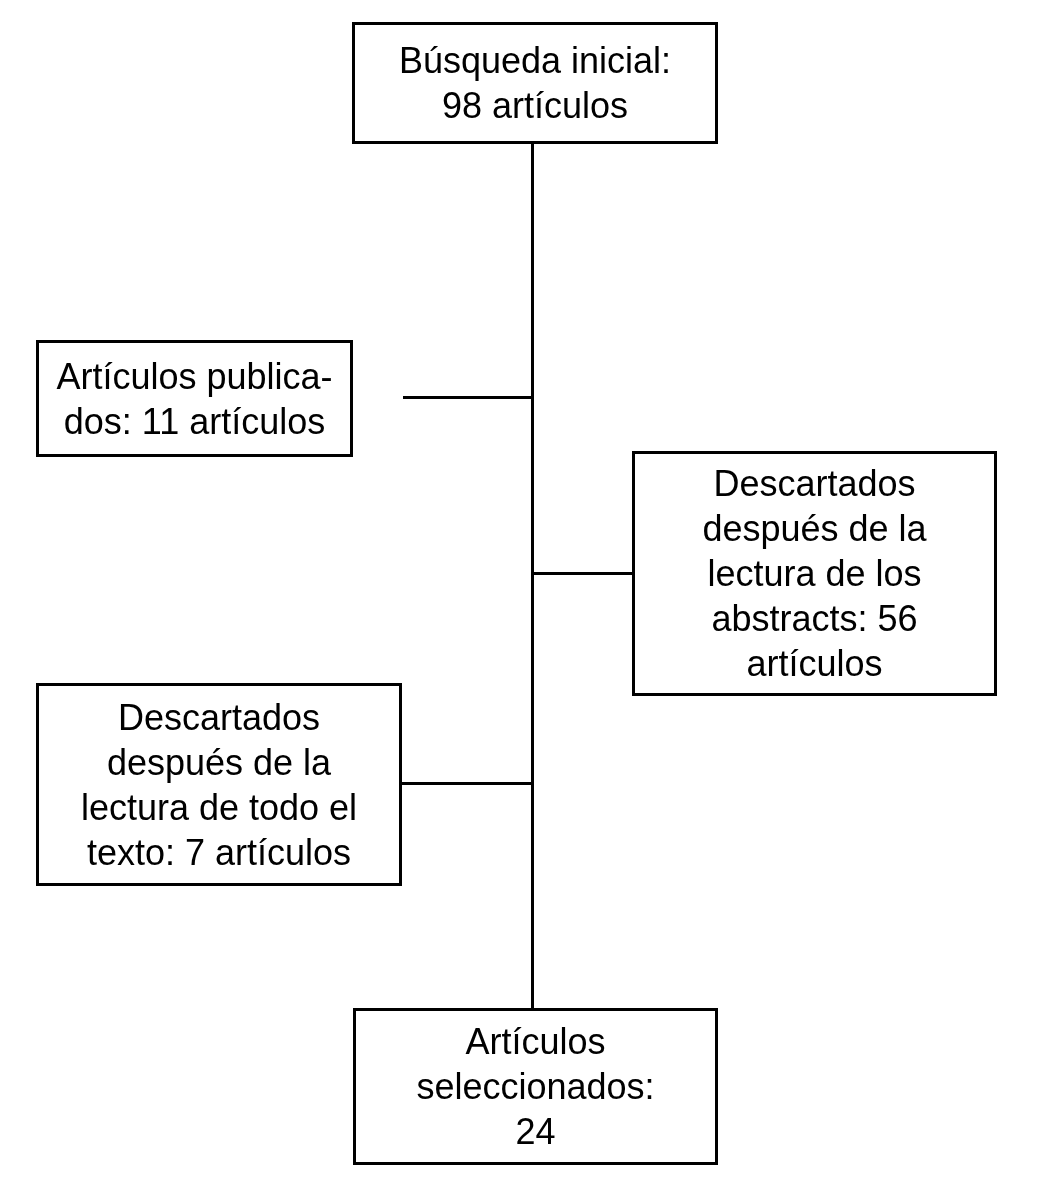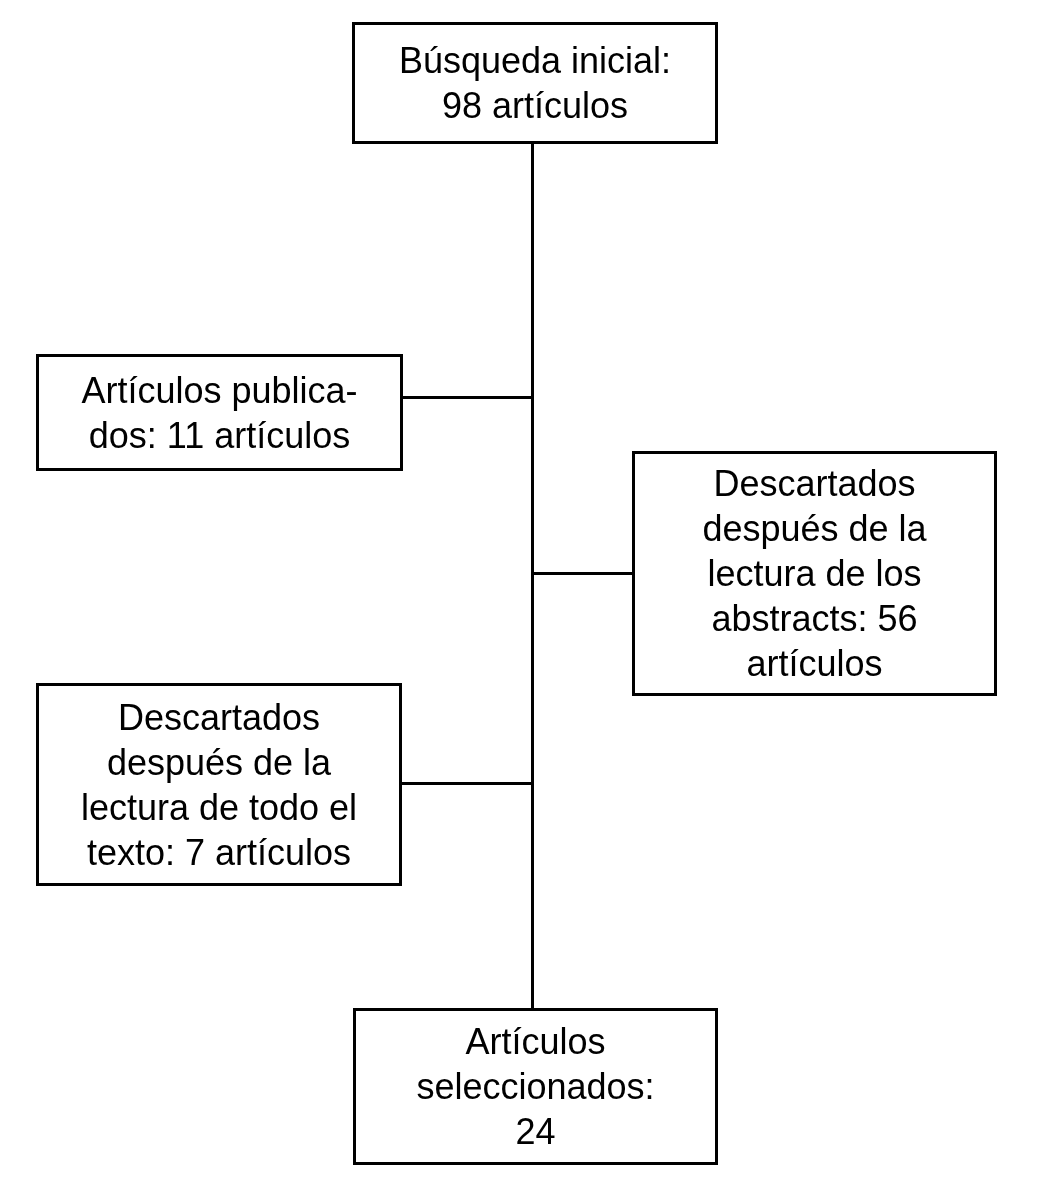--- a/index.html
+++ b/index.html
@@ -35,21 +35,21 @@
     letter-spacing: 0px;
     color: #000000;
   }
   .connector {
     position: absolute;
     background: #000000;
     z-index: 1;
   }
   
   .box-initial   { left: 352px; top: 22px;   width: 366px; height: 122px; }
-  .box-published { left: 36px;  top: 354px;  width: 367px; height: 117px; }
+  .box-published { left: 36px;  top: 340px;  width: 317px; height: 117px; }
   .box-abstracts { left: 632px; top: 451px;  width: 365px; height: 245px; }
   .box-fulltext  { left: 36px;  top: 683px;  width: 366px; height: 203px; }
   .box-selected  { left: 353px; top: 1008px; width: 365px; height: 157px; }
   
   .connector-spine         { left: 531px; top: 144px; width: 3px;   height: 864px; }
   .connector-published     { left: 403px; top: 396px; width: 128px; height: 3px; }
   .connector-abstracts     { left: 534px; top: 572px; width: 98px;  height: 3px; }
   .connector-fulltext      { left: 402px; top: 782px; width: 129px; height: 3px; }
 </style>
 </head>

